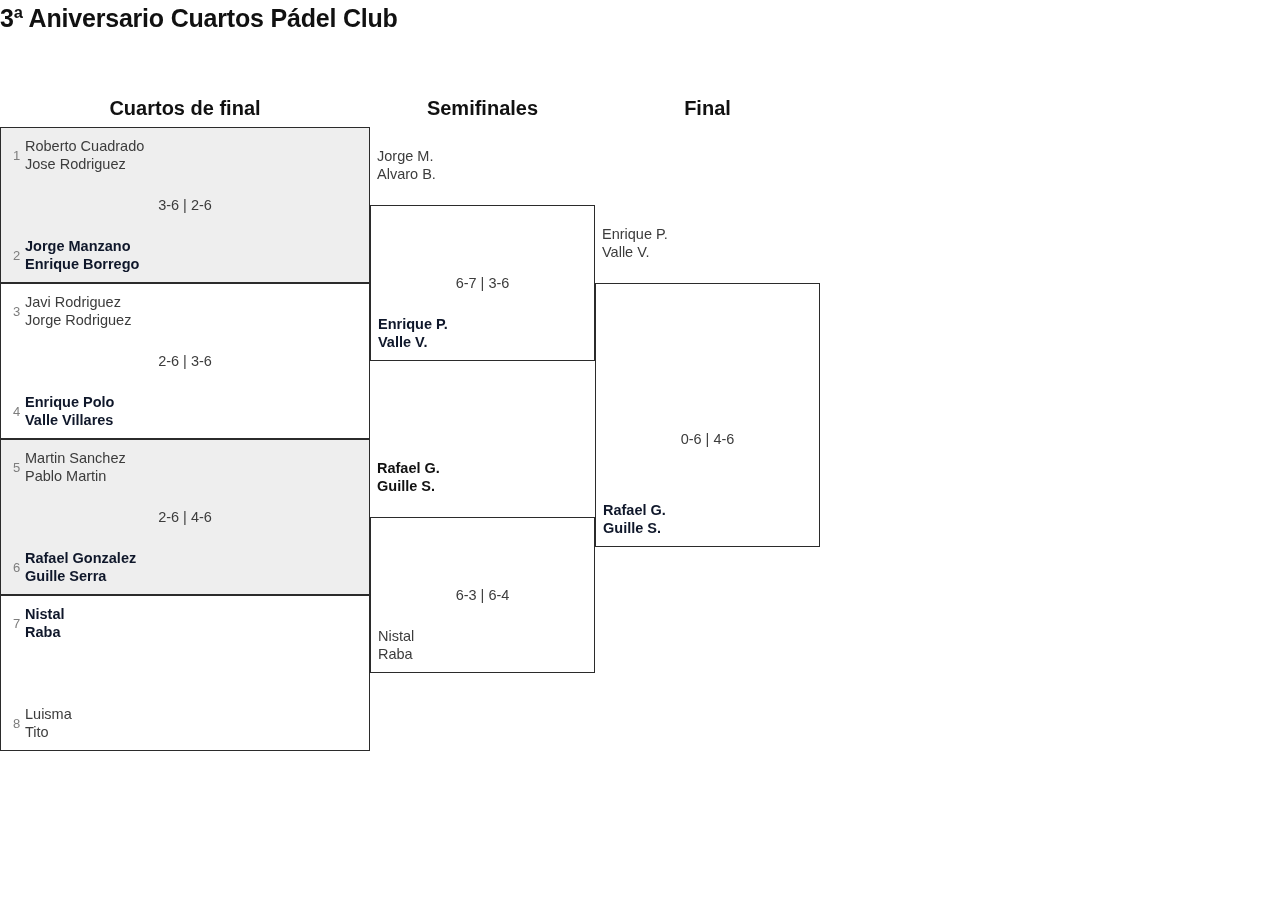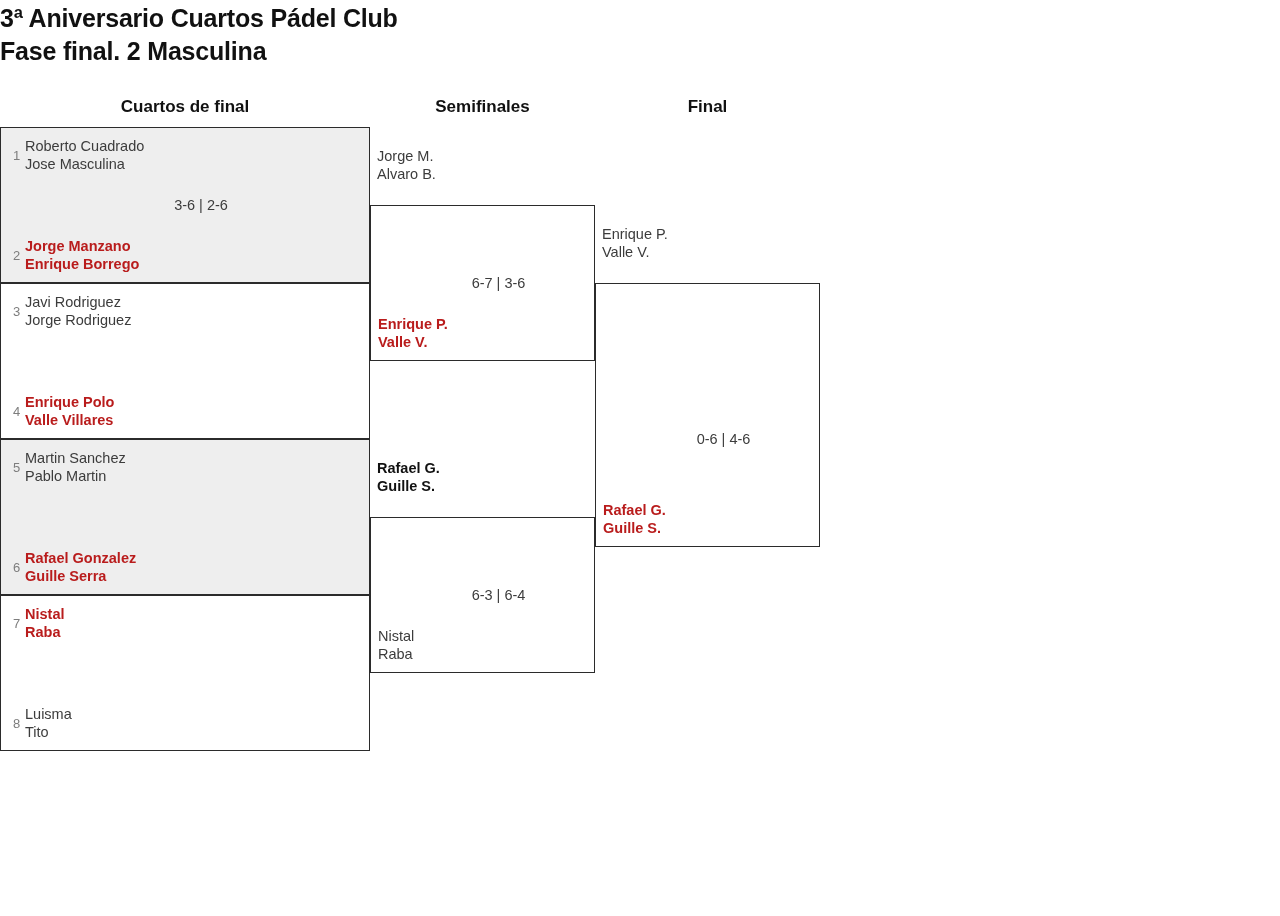--- a/index.html
+++ b/index.html
@@ -64,21 +64,21 @@
     font-size: 55px;
     line-height: 62px;
     font-weight: bold;
     color: #7ab82a;
     letter-spacing: -1px;
   }
 
   
   .round-header {
     position: absolute;
-    font-size: 17px;
+    font-size: 20px;
     font-weight: bold;
     color: #111111;
     text-align: center;
     white-space: nowrap;
     top: 97px;
   }
   #round-header-0 { left: 0px;   width: 370px; }
   #round-header-1 { left: 370px; width: 225px; }
   #round-header-2 { left: 595px; width: 225px; }
 
@@ -132,32 +132,31 @@
     text-align: center;
     flex: 0 0 17px;
   }
   .names {
     font-size: 14.5px;
     line-height: 18px;
     color: #3c3c3c;
   }
   .team.winner .names {
     font-weight: bold;
-    color: #b91c1c;
+    color: #0f172a;
   }
   .name-line { display: block; }
 
   .score {
     position: absolute;
     left: 0;
     width: 100%;
     text-align: center;
     font-size: 14.5px;
     color: #3c3c3c;
-    margin-left: 16px;
   }
   .qf .score { top: 69px; }
   .sf .score { top: 69px; }
   .fn .score { top: 147px; }
 
   
   .outside-team {
     position: absolute;
     display: flex;
     align-items: flex-end;
@@ -171,74 +170,75 @@
     position: absolute;
     background: #2b2b2b;
   }
 </style>
 </head>
 <body>
 
 <div id="header">
   <div id="title-block">
     <span id="title-line-1">3ª Aniversario Cuartos Pádel Club</span>
-    <span id="title-line-2">Fase final. 2 Masculina</span>
   </div>
 
 </div>
 
 <div class="round-header" id="round-header-0">Cuartos de final</div>
 <div class="round-header" id="round-header-1">Semifinales</div>
 <div class="round-header" id="round-header-2">Final</div>
 
 <div id="bracket">
 
   <div class="match qf shaded" id="match-qf-0">
     <div class="team team-top">
       <span class="seed">1</span>
       <span class="names">
         <span class="name-line">Roberto Cuadrado</span>
-        <span class="name-line">Jose Masculina</span>
+        <span class="name-line">Jose Rodriguez</span>
       </span>
     </div>
     <div class="score">3-6 | 2-6</div>
     <div class="team team-bottom winner">
       <span class="seed">2</span>
       <span class="names">
         <span class="name-line">Jorge Manzano</span>
         <span class="name-line">Enrique Borrego</span>
       </span>
     </div>
   </div>
 
   <div class="match qf" id="match-qf-1">
     <div class="team team-top">
       <span class="seed">3</span>
       <span class="names">
         <span class="name-line">Javi Rodriguez</span>
         <span class="name-line">Jorge Rodriguez</span>
       </span>
     </div>
+    <div class="score">2-6 | 3-6</div>
     <div class="team team-bottom winner">
       <span class="seed">4</span>
       <span class="names">
         <span class="name-line">Enrique Polo</span>
         <span class="name-line">Valle Villares</span>
       </span>
     </div>
   </div>
 
   <div class="match qf shaded" id="match-qf-2">
     <div class="team team-top">
       <span class="seed">5</span>
       <span class="names">
         <span class="name-line">Martin Sanchez</span>
         <span class="name-line">Pablo Martin</span>
       </span>
     </div>
+    <div class="score">2-6 | 4-6</div>
     <div class="team team-bottom winner">
       <span class="seed">6</span>
       <span class="names">
         <span class="name-line">Rafael Gonzalez</span>
         <span class="name-line">Guille Serra</span>
       </span>
     </div>
   </div>
 
   <div class="match qf" id="match-qf-3">

